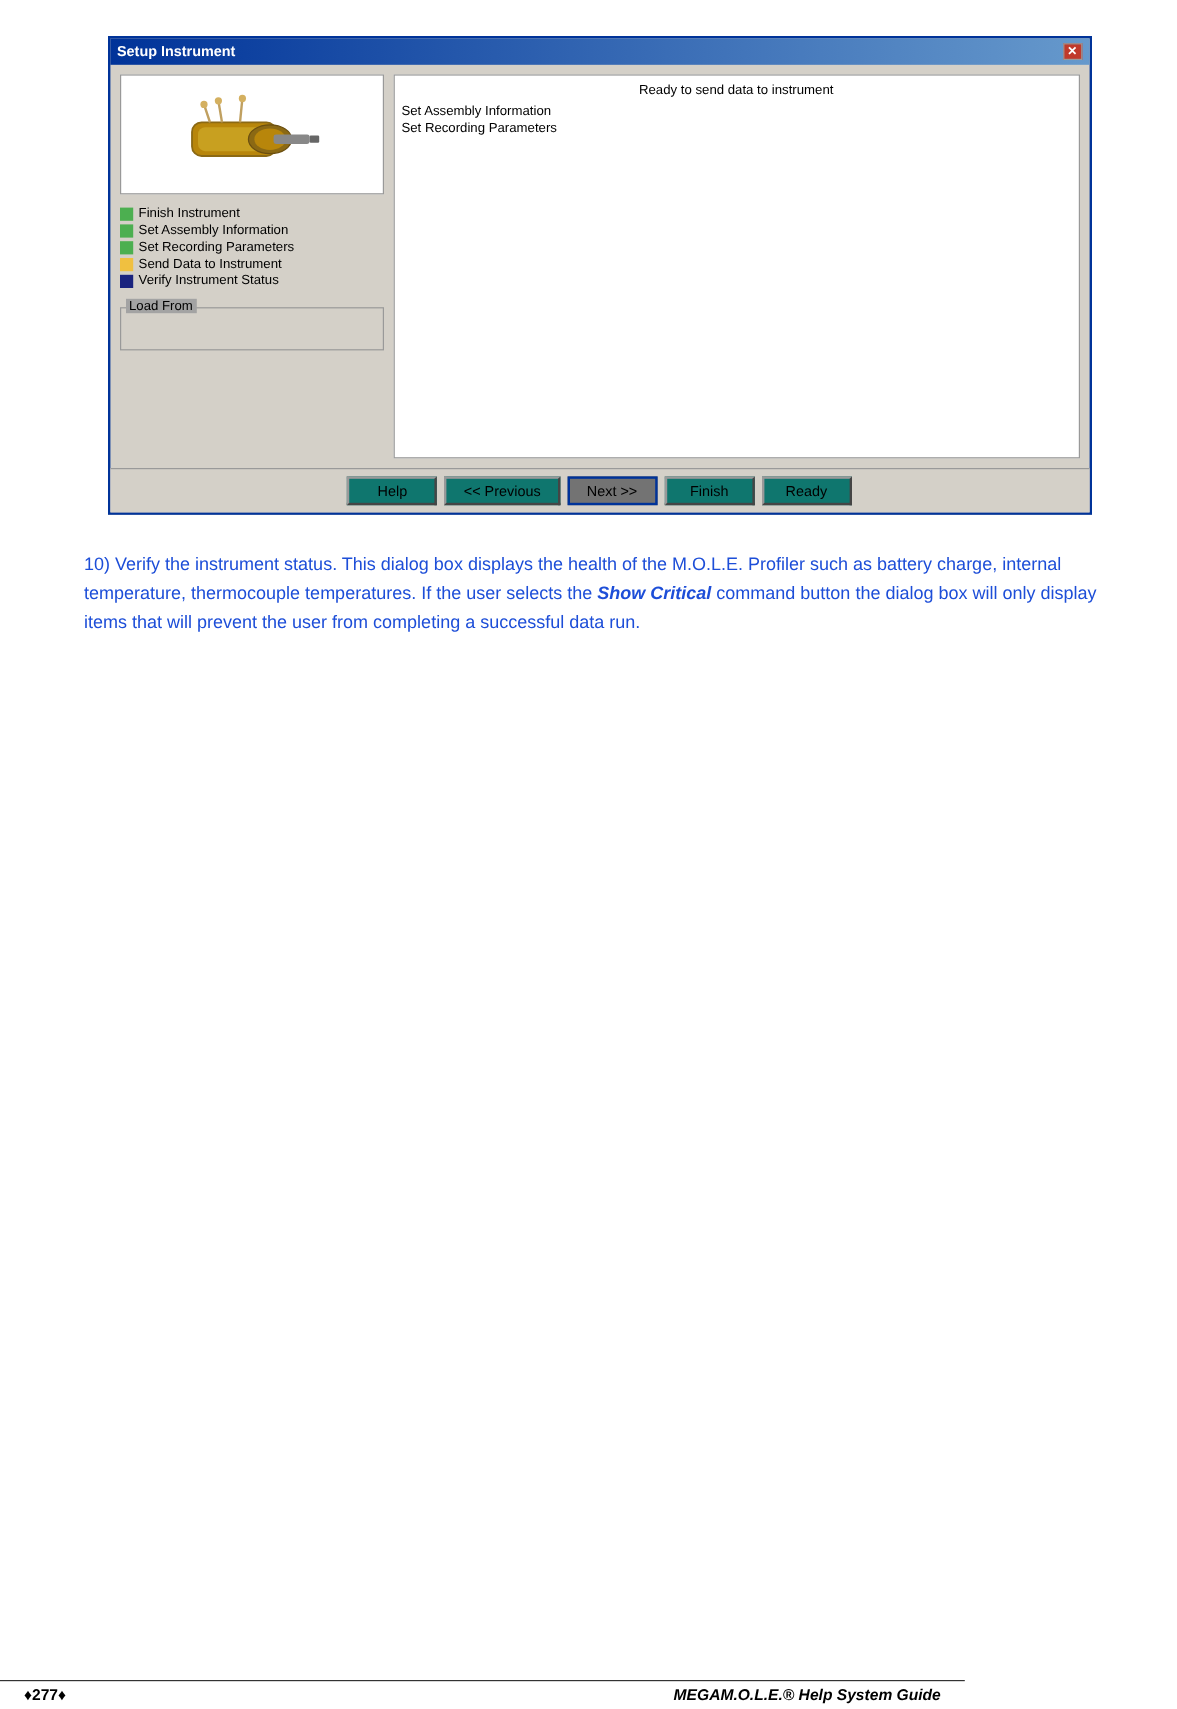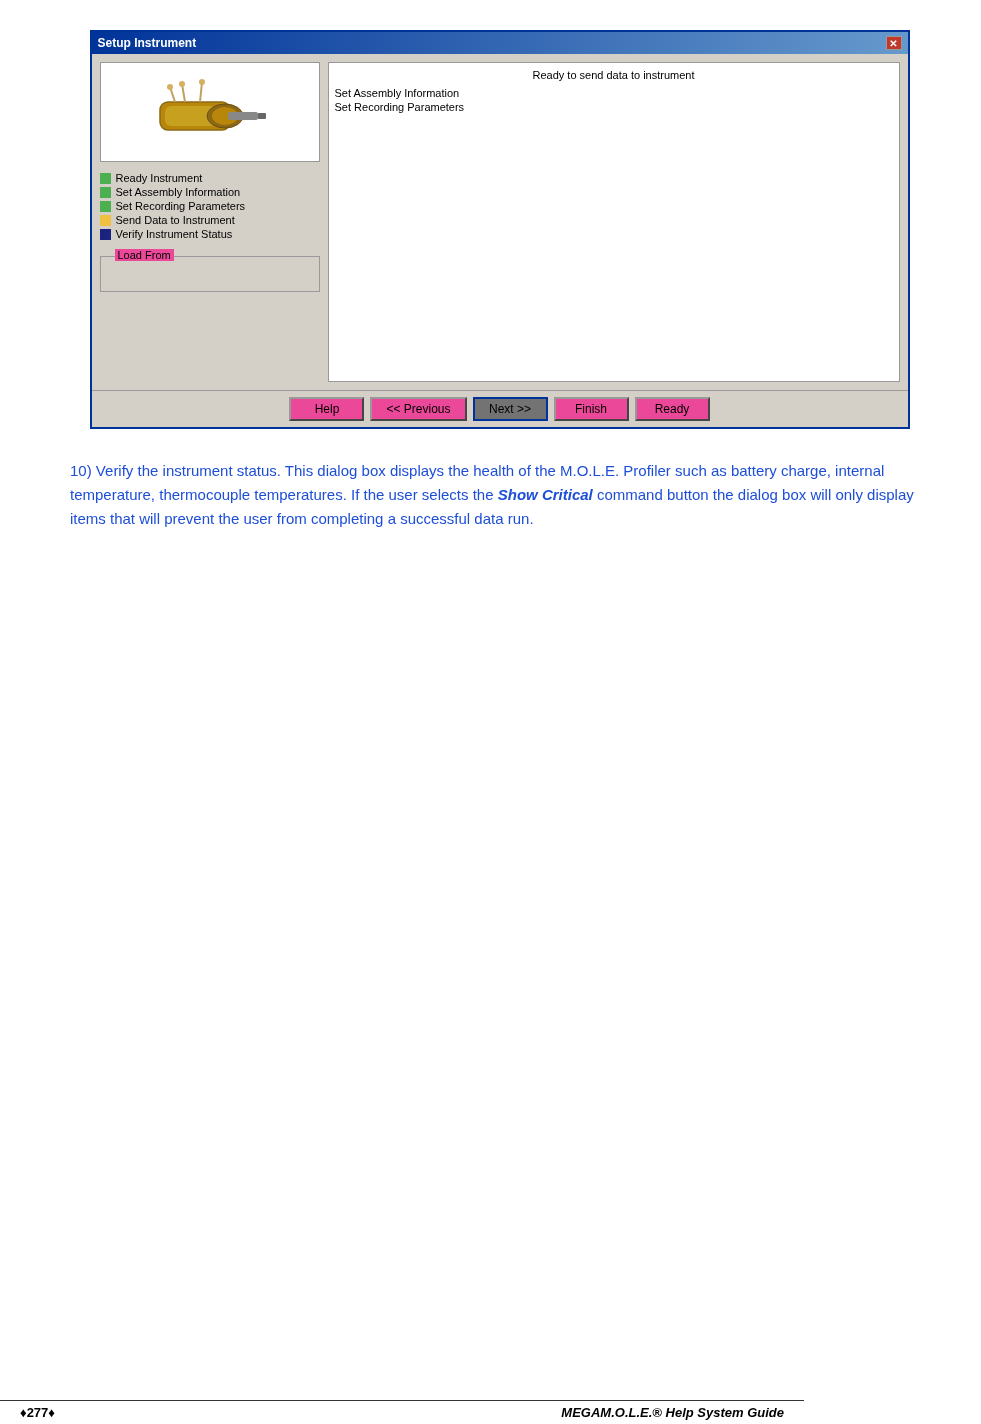--- a/index.html
+++ b/index.html
@@ -118,22 +118,22 @@
     .load-from-group {
       border: 1px solid #999;
       padding: 4px 6px;
       margin-top: 6px;
       position: relative;
     }
 
     .load-from-legend {
       position: absolute;
       top: -8px;
-      left: 14px;
-      background: #ec4899;
+      left: 4px;
+      background: #a3a3a3;
       padding: 0 3px;
       font-size: 11px;
     }
 
     .load-from-content {
       margin-top: 6px;
       min-height: 20px;
     }
 
     
@@ -174,21 +174,21 @@
       background: #d4d0c8;
       border-top: 1px solid #999;
       display: flex;
       align-items: center;
       justify-content: center;
       gap: 6px;
       padding: 6px 8px;
     }
 
     .dialog-btn {
-      background: #ec4899;
+      background: #0f766e;
       border: 2px outset #999;
       padding: 3px 14px;
       font-size: 12px;
       cursor: pointer;
       min-width: 75px;
       text-align: center;
     }
 
     .dialog-btn.active-btn {
       border: 2px solid #003399;
@@ -259,21 +259,21 @@
             <circle cx="52" cy="10" r="3" fill="#d4b060"></circle>
 
             <rect x="78" y="40" width="30" height="8" rx="2" fill="#888"></rect>
             <rect x="108" y="41" width="8" height="6" rx="1" fill="#666"></rect>
           </svg>
         </div>
 
         <div class="steps-list">
           <div class="step-item">
             <div class="step-dot dot-green"></div>
-            <span>Ready Instrument</span>
+            <span>Finish Instrument</span>
           </div>
           <div class="step-item">
             <div class="step-dot dot-green"></div>
             <span>Set Assembly Information</span>
           </div>
           <div class="step-item">
             <div class="step-dot dot-green"></div>
             <span>Set Recording Parameters</span>
           </div>
           <div class="step-item">

